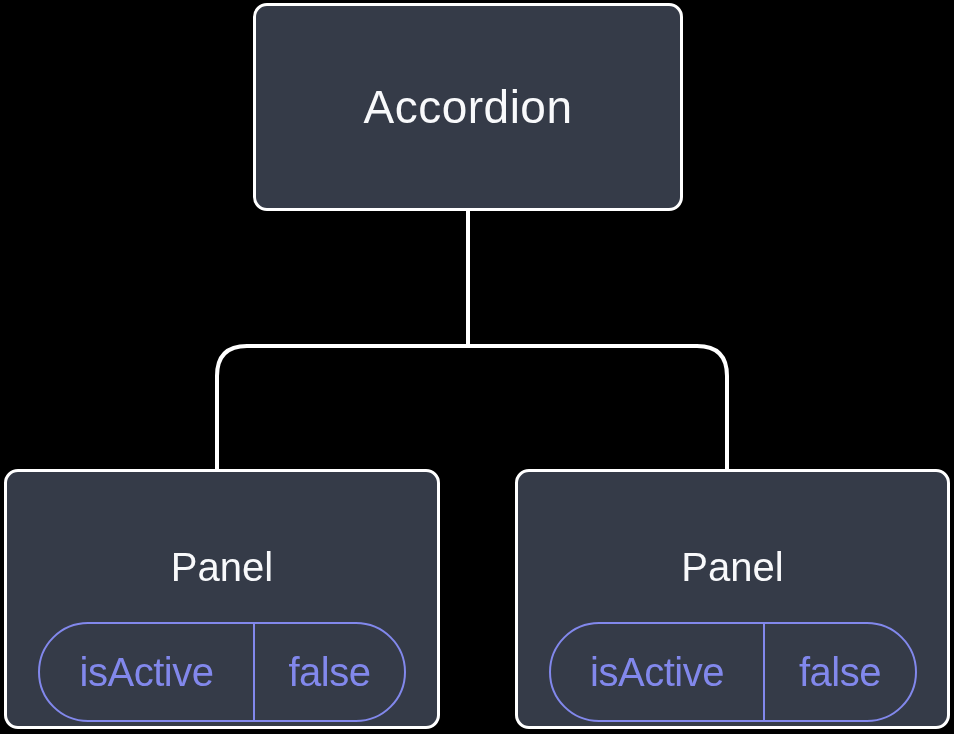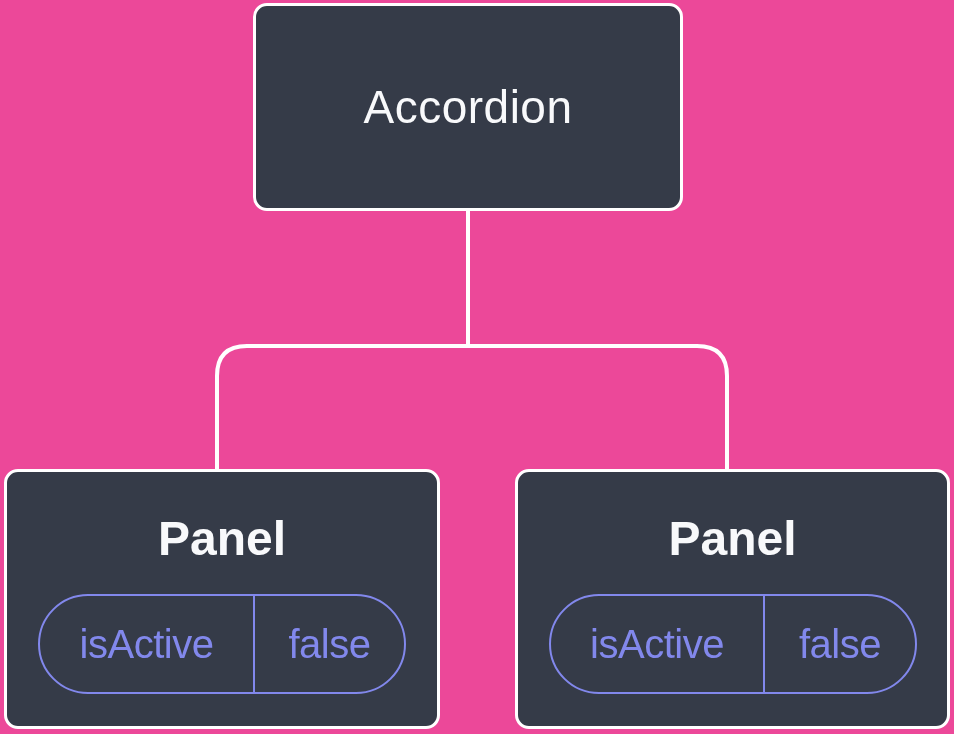--- a/index.html
+++ b/index.html
@@ -4,21 +4,21 @@
 <style>
   html, body {
     margin: 0;
     padding: 0;
     font-family: "Liberation Sans", "DejaVu Sans", sans-serif;
   }
   .canvas {
     position: relative;
     width: 954px;
     height: 734px;
-    background: #ec4899;
+    background: #000000;
     overflow: hidden;
   }
   .connectors {
     position: absolute;
     left: 0;
     top: 0;
     pointer-events: none;
   }
   .node {
     position: absolute;
@@ -47,24 +47,25 @@
     top: 469px;
     height: 260px;
     display: flex;
     flex-direction: column;
     align-items: center;
     padding-top: 44px;
   }
   .node.panel.left  { left: 4px;   width: 436px; }
   .node.panel.right { left: 515px; width: 435px; }
   .panel-label {
-    font-size: 48px;
-    font-weight: 700;
+    font-size: 40px;
+    font-weight: 400;
     line-height: 46px;
     color: #F8F9FB;
+    margin-top: 28px;
   }
   .state-pill {
     margin-top: 32px;
     box-sizing: border-box;
     width: 368px;
     height: 100px;
     border: 2.5px solid #8288EC;
     border-radius: 50px;
     display: flex;
     align-items: stretch;

